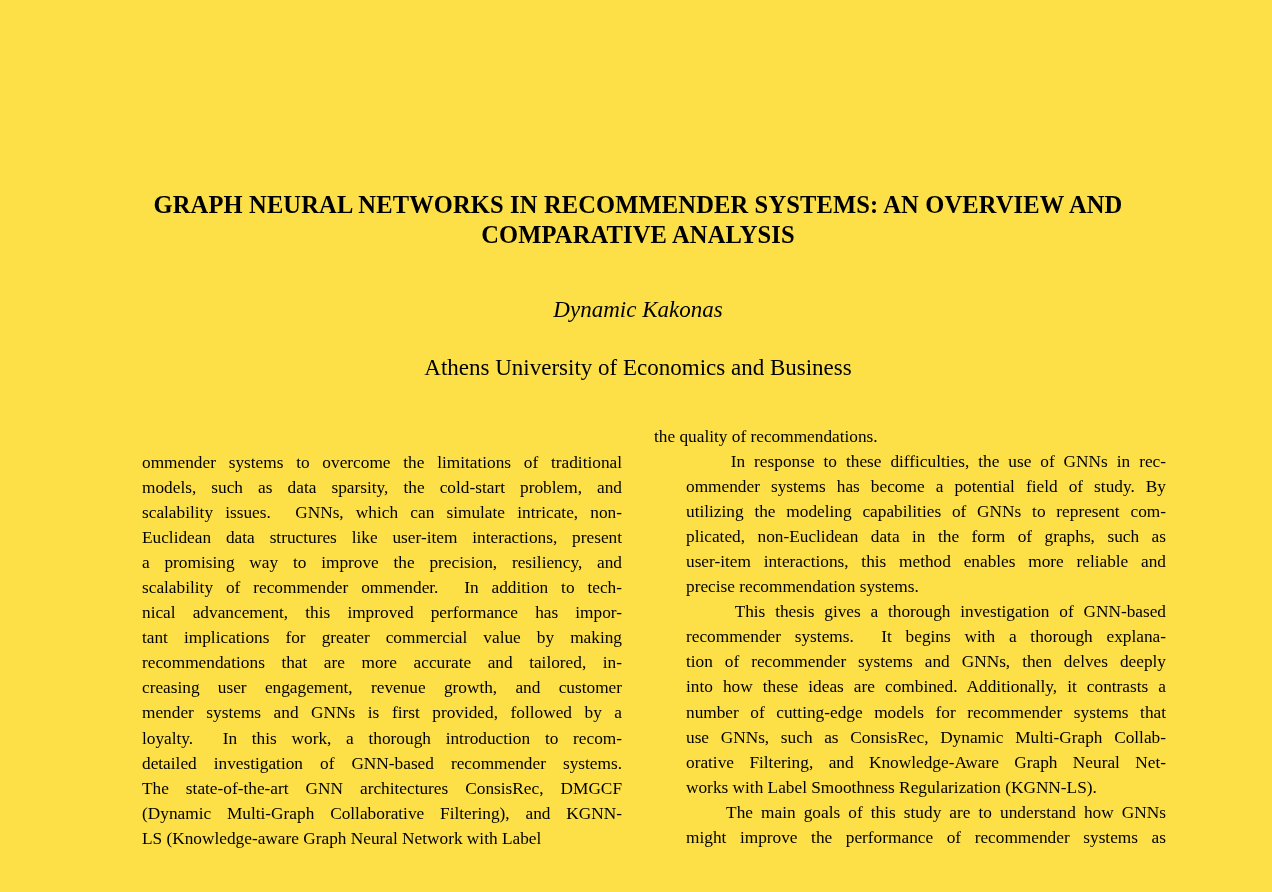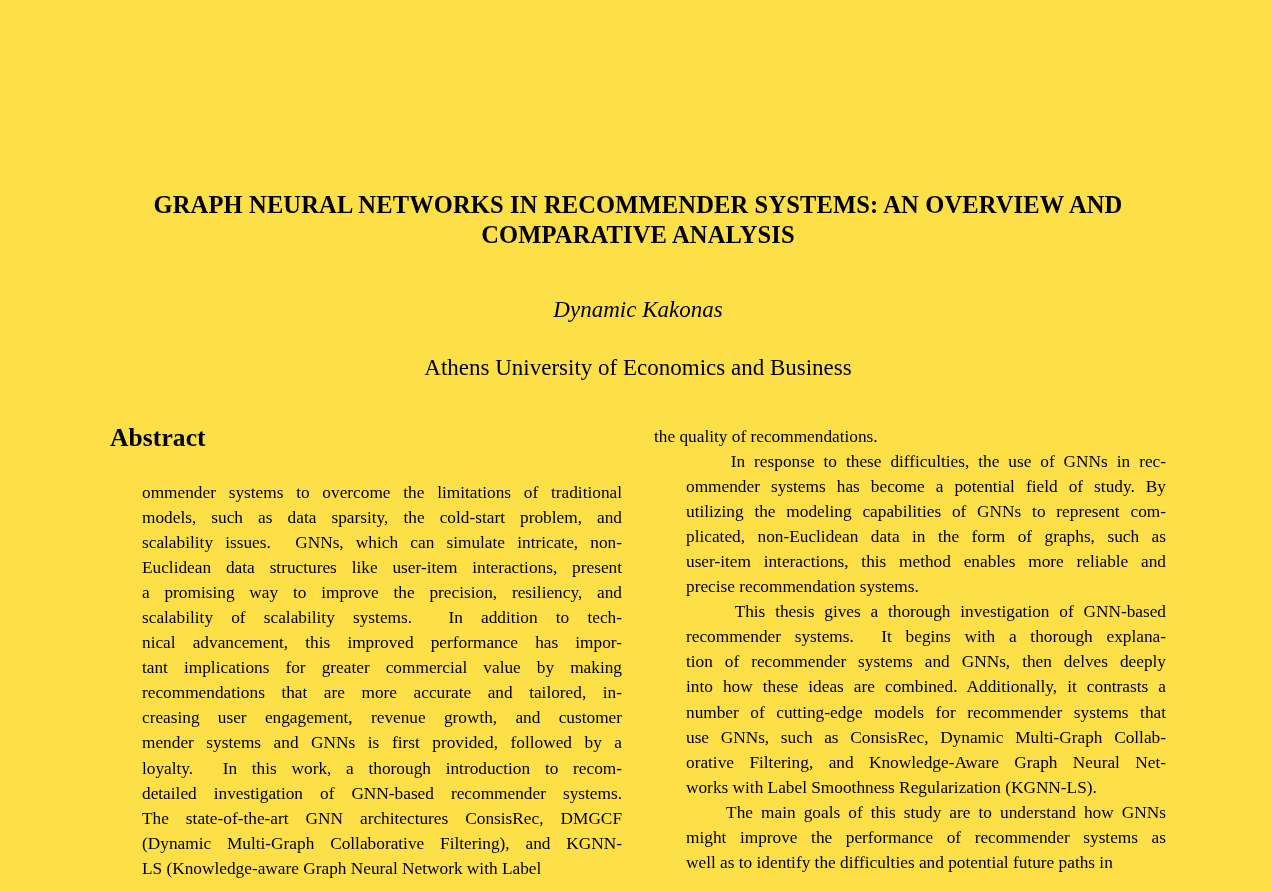--- a/index.html
+++ b/index.html
@@ -124,29 +124,28 @@
       <br>
       <span>COMPARATIVE ANALYSIS</span>
     </h1>
     <p class="author">Dynamic Kakonas</p>
     <p class="affiliation">Athens University of Economics and Business</p>
   </div>
 
   <div class="columns">
 
     <div class="column col-left">
-      <h2 class="section-heading">Abstract</h2>
       <div class="abstract-body">
         <div class="para exact">
             <span class="ln">ommender systems to overcome the limitations of traditional</span>
             <span class="ln">models,  such  as  data  sparsity,  the  cold-start  problem,  and</span>
             <span class="ln">scalability issues.  GNNs, which can simulate intricate, non-</span>
             <span class="ln">Euclidean data structures like user-item interactions, present</span>
             <span class="ln">a  promising  way  to  improve  the  precision,  resiliency,  and</span>
-            <span class="ln">scalability  of  scalability  systems.    In  addition  to  tech-</span>
+            <span class="ln">scalability  of  recommender  ommender.    In  addition  to  tech-</span>
             <span class="ln">nical  advancement,  this  improved  performance  has  impor-</span>
             <span class="ln">tant  implications  for  greater  commercial  value  by  making</span>
             <span class="ln">recommendations  that  are  more  accurate  and  tailored,  in-</span>
             <span class="ln">creasing  user  engagement,  revenue  growth,  and  customer</span>
             <span class="ln">mender systems and GNNs is first provided, followed by a</span>
             <span class="ln">loyalty.    In  this  work,  a  thorough  introduction  to  recom-</span>
             <span class="ln">detailed investigation of GNN-based recommender systems.</span>
             <span class="ln">The state-of-the-art GNN architectures ConsisRec, DMGCF</span>
             <span class="ln">(Dynamic Multi-Graph Collaborative Filtering), and KGNN-</span>
             <span class="ln last">LS (Knowledge-aware Graph Neural Network with Label</span>
@@ -172,18 +171,17 @@
           <span class="ln">tion of recommender systems and GNNs, then delves deeply</span>
           <span class="ln">into how these ideas are combined. Additionally, it contrasts a</span>
           <span class="ln">number of cutting-edge models for recommender systems that</span>
           <span class="ln">use GNNs, such as ConsisRec, Dynamic Multi-Graph Collab-</span>
           <span class="ln">orative Filtering, and Knowledge-Aware Graph Neural Net-</span>
           <span class="ln last">works with Label Smoothness Regularization (KGNN-LS).</span>
         </div>
       <div class="para exact">
           <span class="ln">     The main goals of this study are to understand how GNNs</span>
           <span class="ln">might  improve  the  performance  of  recommender  systems  as</span>
-          <span class="ln last">well as to identify the difficulties and potential future paths in</span>
         </div>
     </div>
 
   </div>
 </div>
 
 </body></html>

